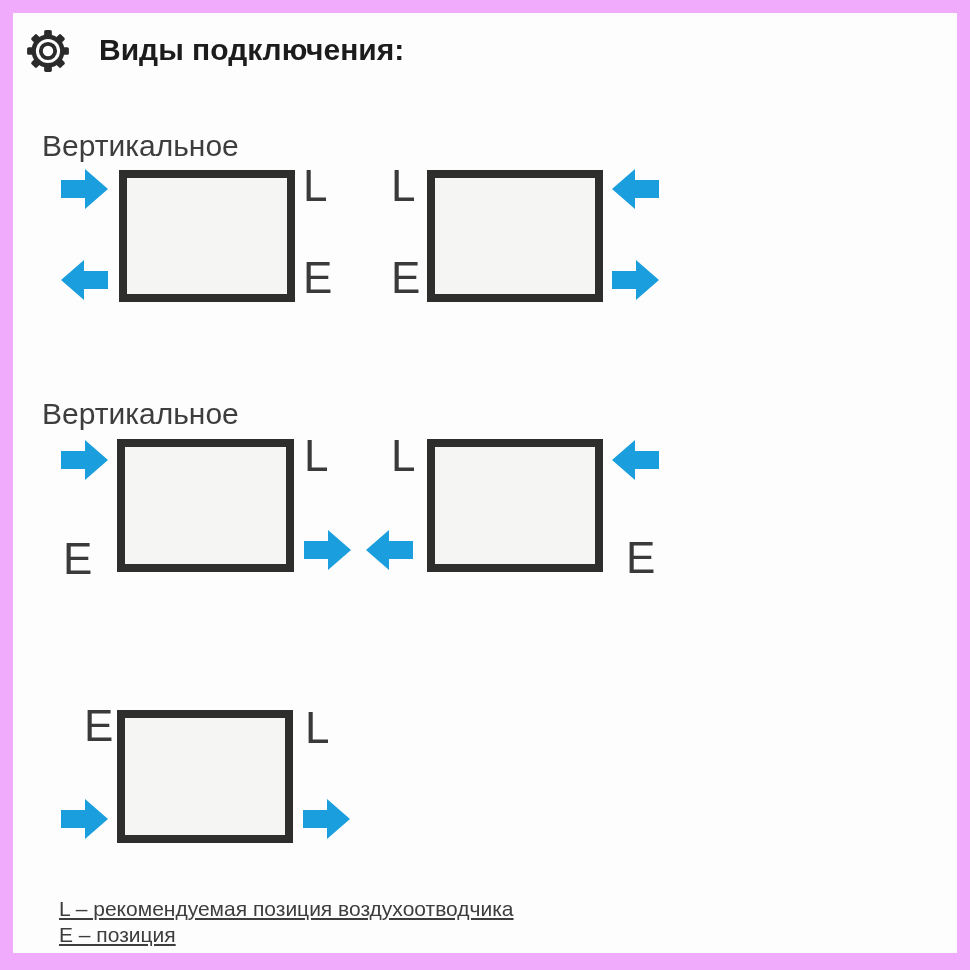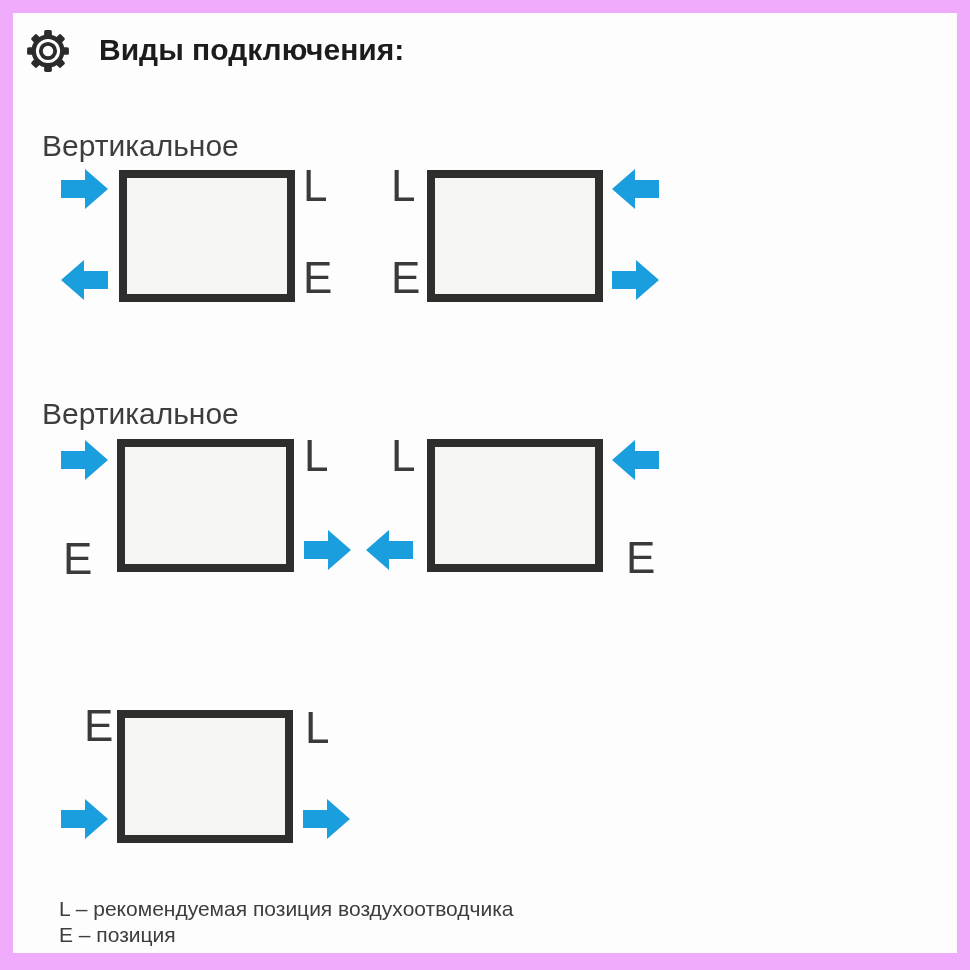--- a/index.html
+++ b/index.html
@@ -31,20 +31,21 @@
   }
   .arrow{position:absolute;width:47px;height:40px;}
   .arrow polygon{fill:var(--arrow-blue);}
   .port{
     position:absolute;font-size:44px;line-height:44px;font-weight:400;
     color:#3a3a3a;white-space:nowrap;
   }
   .legend{
     position:absolute;left:59px;top:896px;font-size:21px;line-height:26px;
     color:var(--body-text);
+    text-decoration:underline;
   }
   .legend div{white-space:nowrap;}
 </style>
 </head>
 <body>
 
 <div class="canvas">
   <div class="panel"></div>
 
   <svg class="gear" viewBox="0 0 40 40" aria-hidden="true">

